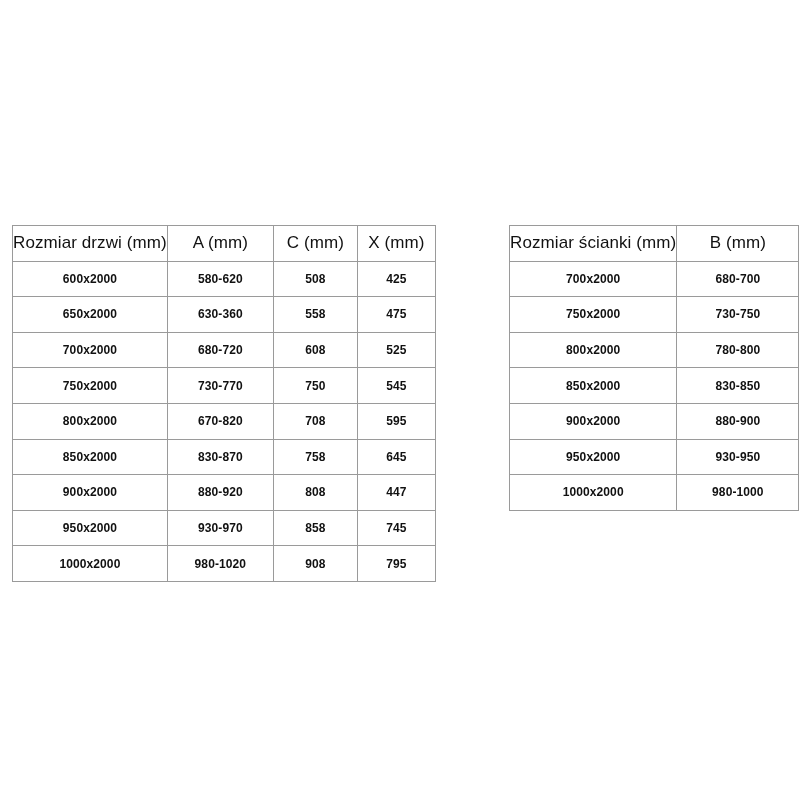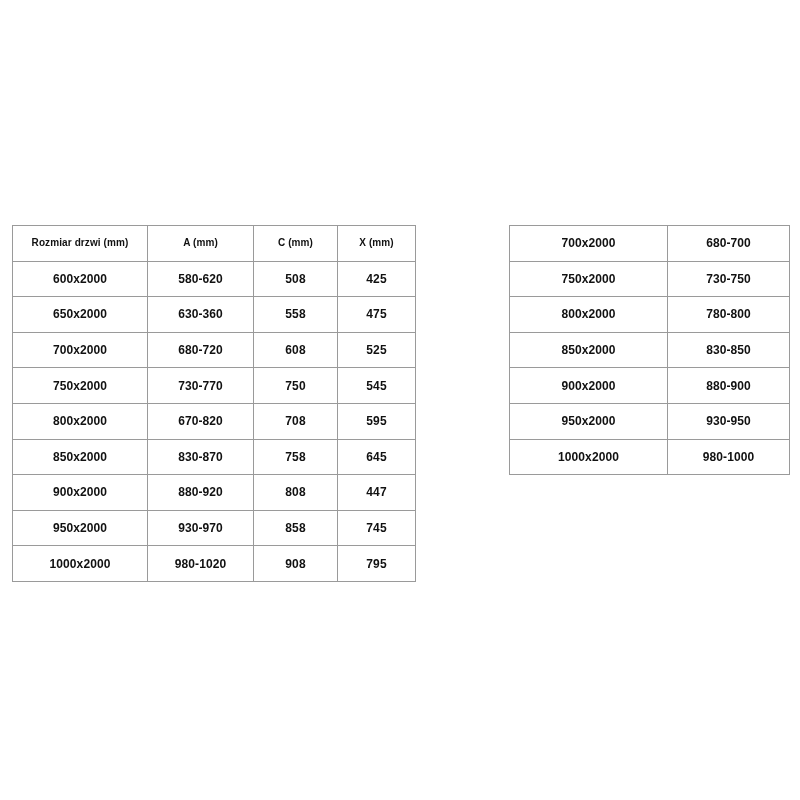--- a/index.html
+++ b/index.html
@@ -50,22 +50,22 @@
   
   .t-doors col.c0 { width: 135px; }
   .t-doors col.c1 { width: 106px; }
   .t-doors col.c2 { width: 84px; }
   .t-doors col.c3 { width: 78px; }
   
   .t-walls col.c0 { width: 158px; }
   .t-walls col.c1 { width: 122px; }
 
   .hdr td {
-    font-size: 10px;
-    font-weight: bold;
+    font-size: 17px;
+    font-weight: normal;
   }
   .cell {
     display: block;
     line-height: 34px;
     white-space: nowrap;
   }
 </style>
 </head>
 <body>
 
@@ -224,20 +224,28 @@
     </table>
   </div>
 
   <div class="table-wrap right">
     <table class="t-walls">
       <colgroup>
         <col class="c0">
           <col class="c1">
       </colgroup>
       <tbody>
+        <tr class="hdr">
+          <td>
+              <span class="cell">Rozmiar ścianki (mm)</span>
+            </td>
+          <td>
+              <span class="cell">B (mm)</span>
+            </td>
+        </tr>
         <tr>
           <td>
               <span class="cell">700x2000</span>
             </td>
           <td>
               <span class="cell">680-700</span>
             </td>
         </tr>
         <tr>
           <td>

